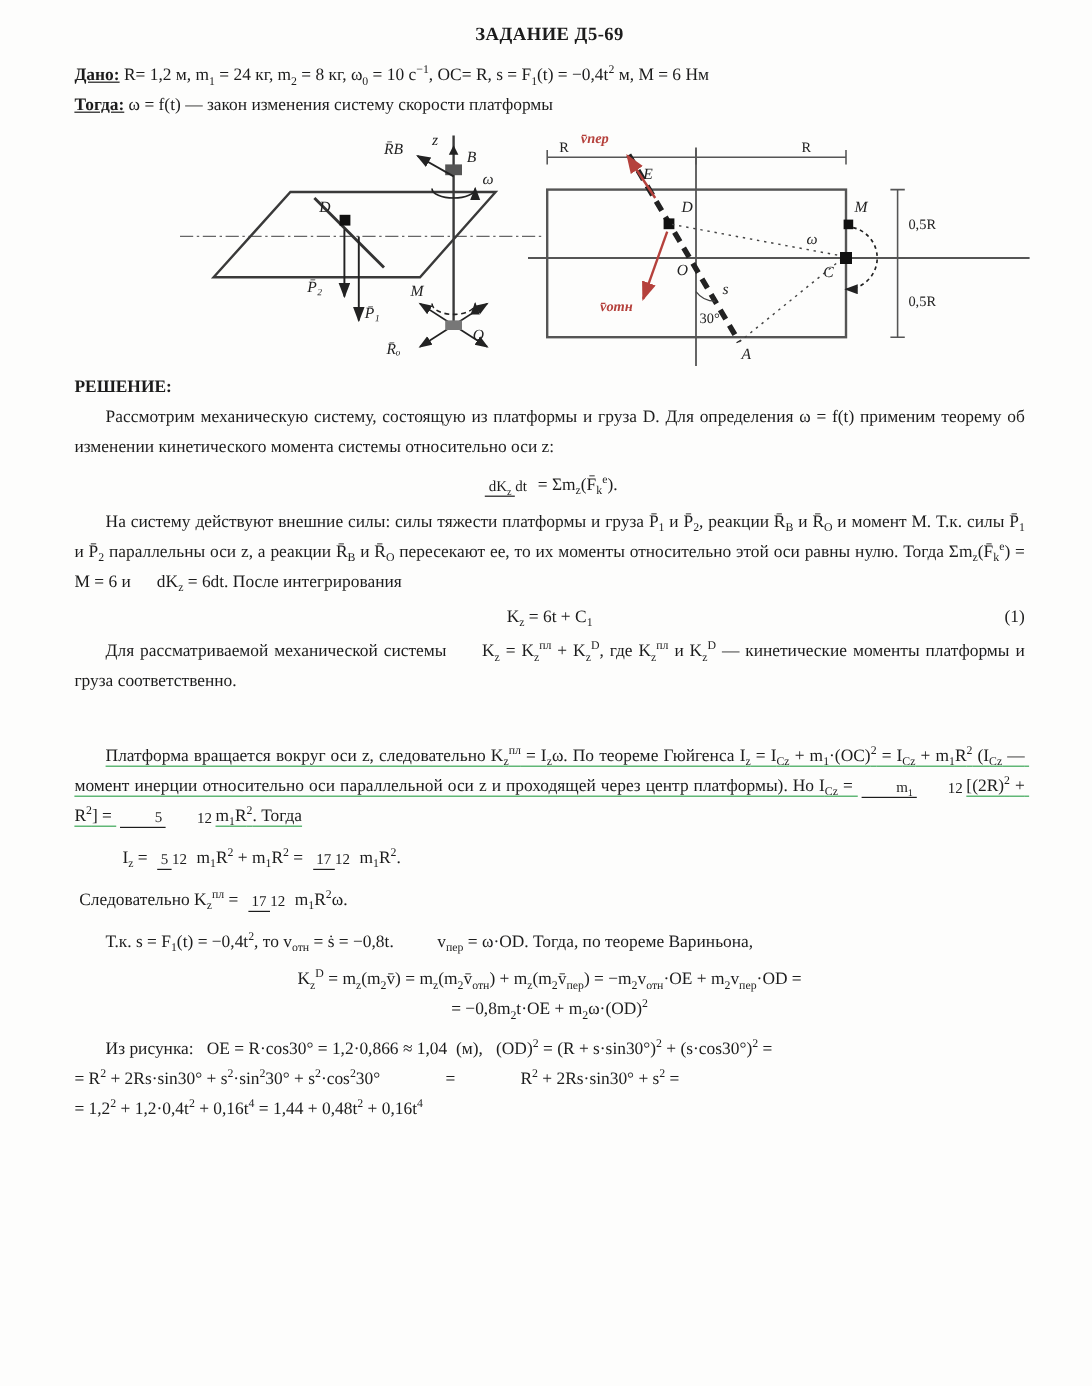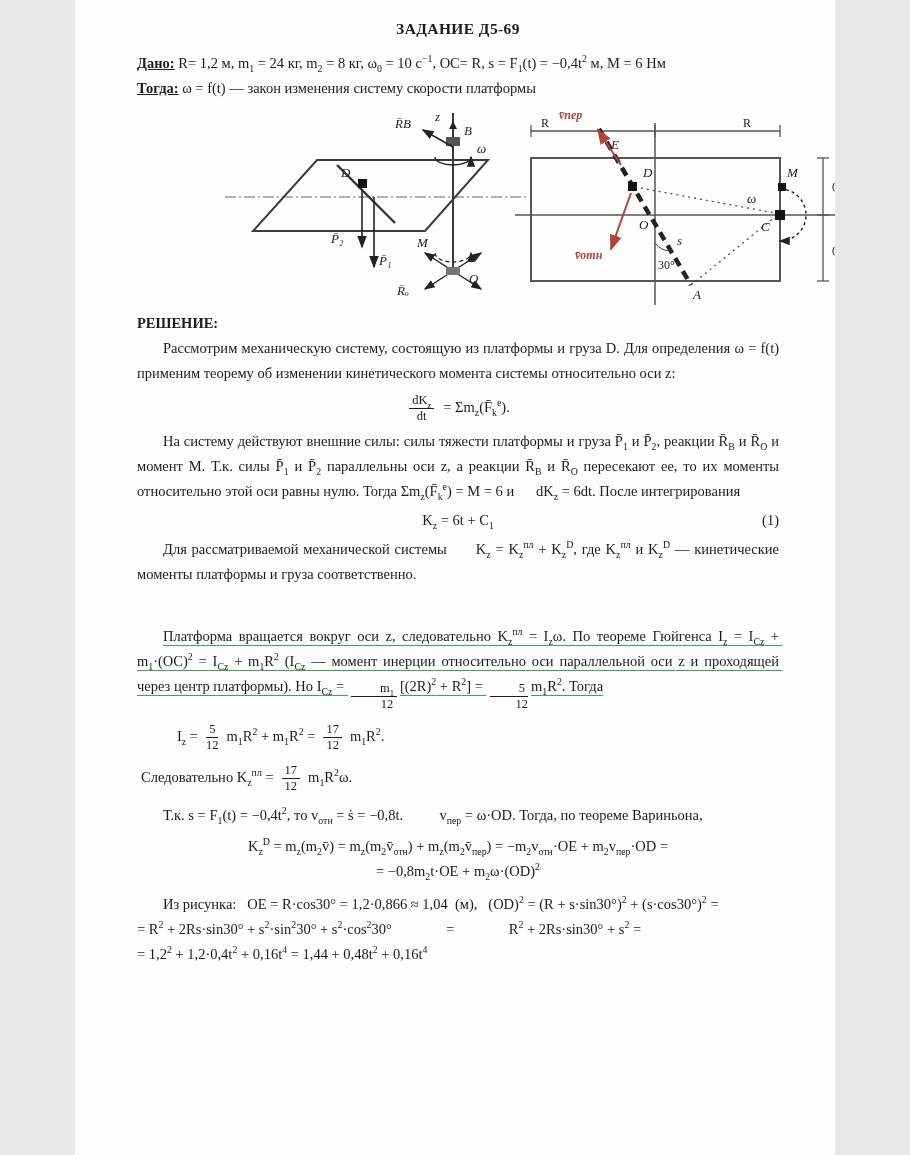--- a/index.html
+++ b/index.html
@@ -1,32 +1,32 @@
 <!DOCTYPE html>
 <html lang="ru"><head>
 <meta charset="utf-8">
 <style>
   html,body{margin:0;padding:0;background:#e8e8e8;}
-  .page{width:760px;height:1155px;margin:0 auto;background:#fdfdfc;position:relative;overflow:hidden;
+  .page{width:910px;height:1155px;margin:0 auto;background:#fdfdfc;position:relative;overflow:hidden;
         font-family:"Liberation Serif","DejaVu Serif",serif;color:#1c1c1c;font-size:14.5px;line-height:25px;}
   .content{padding:16px 56px 0 62px;}
   .title{font-weight:bold;text-align:center;font-size:15.5px;margin:0 0 10px 0;letter-spacing:.4px;}
   .given-line{white-space:pre-wrap;}
   .lbl{font-weight:bold;text-decoration:underline;}
   sup,sub{font-size:.68em;line-height:0;}
   .figs{position:relative;height:204px;margin:2px 0 4px -62px;width:910px;}
   .figs svg{position:absolute;left:0;top:0;}
   .sol-label{font-weight:bold;}
   .para{text-align:justify;text-indent:26px;white-space:pre-wrap;}
   .p-green{text-decoration:underline;text-decoration-color:#3aa655;text-decoration-thickness:1.3px;text-underline-offset:3.5px;margin-top:37px;}
   .eq{display:flex;justify-content:center;align-items:center;gap:6px;margin:6px 0;}
   .eq-num-row{position:relative;text-align:center;margin:4px 0;}
   .eq-no{position:absolute;right:0;top:0;}
   .eq-left{display:flex;align-items:center;gap:5px;margin:10px 0 10px 40px;}
-  .frac{display:inline-flex;flex-direction:column;align-items:center;font-size:12.5px;line-height:15px;margin:0 3px;transform:translateY(1px);}
+  .frac{display:inline-flex;align-items:center;font-size:12.5px;line-height:15px;margin:0 3px;transform:translateY(1px);}
   .frac .num{border-bottom:1.2px solid #1c1c1c;padding:0 3px;}
   .center{text-align:center;white-space:pre-wrap;}
   .m-line{white-space:pre-wrap;}
   .footer-link{position:absolute;left:0;right:0;bottom:38px;text-align:center;}
   .footer-link a{color:#7b7bd6;text-decoration:underline;font-size:14px;}
   svg text{font-family:"Liberation Serif","DejaVu Serif",serif;font-size:13px;font-style:italic;fill:#222;}
   svg text.dim{font-size:12px;font-style:normal;}
   svg text.red{fill:#b5413c;font-weight:bold;font-size:12px;}
 </style>
 </head>

